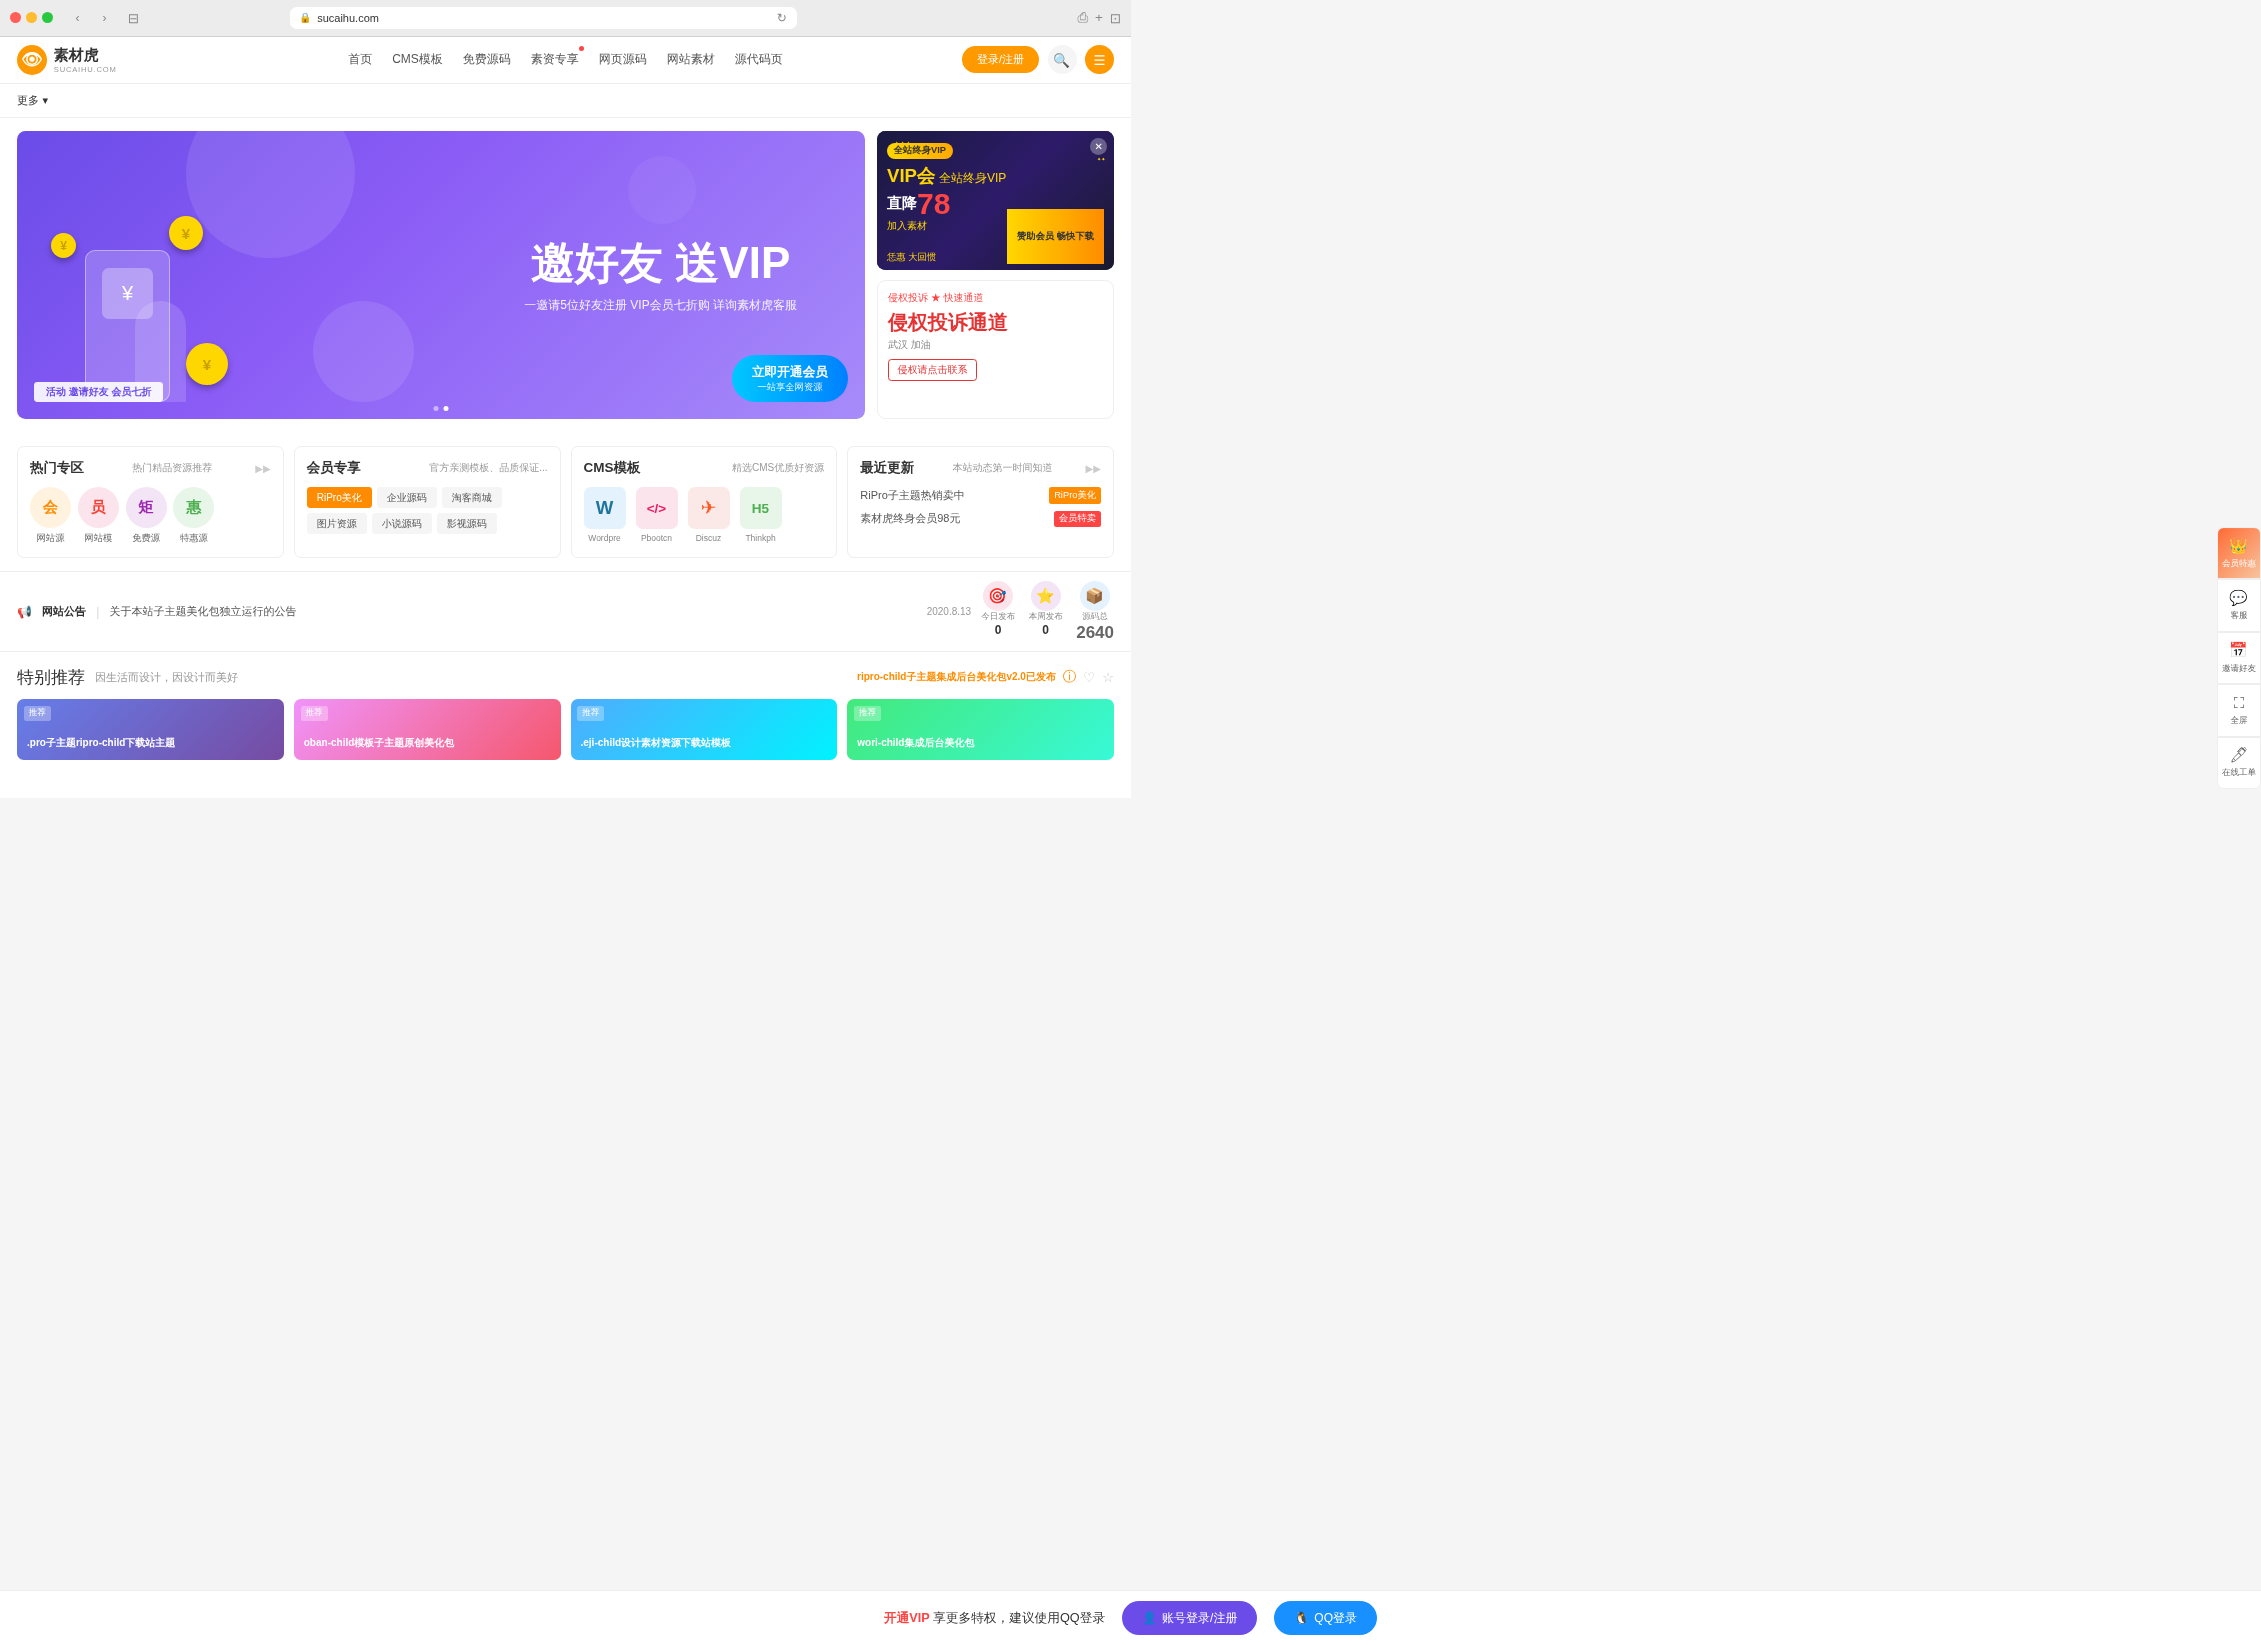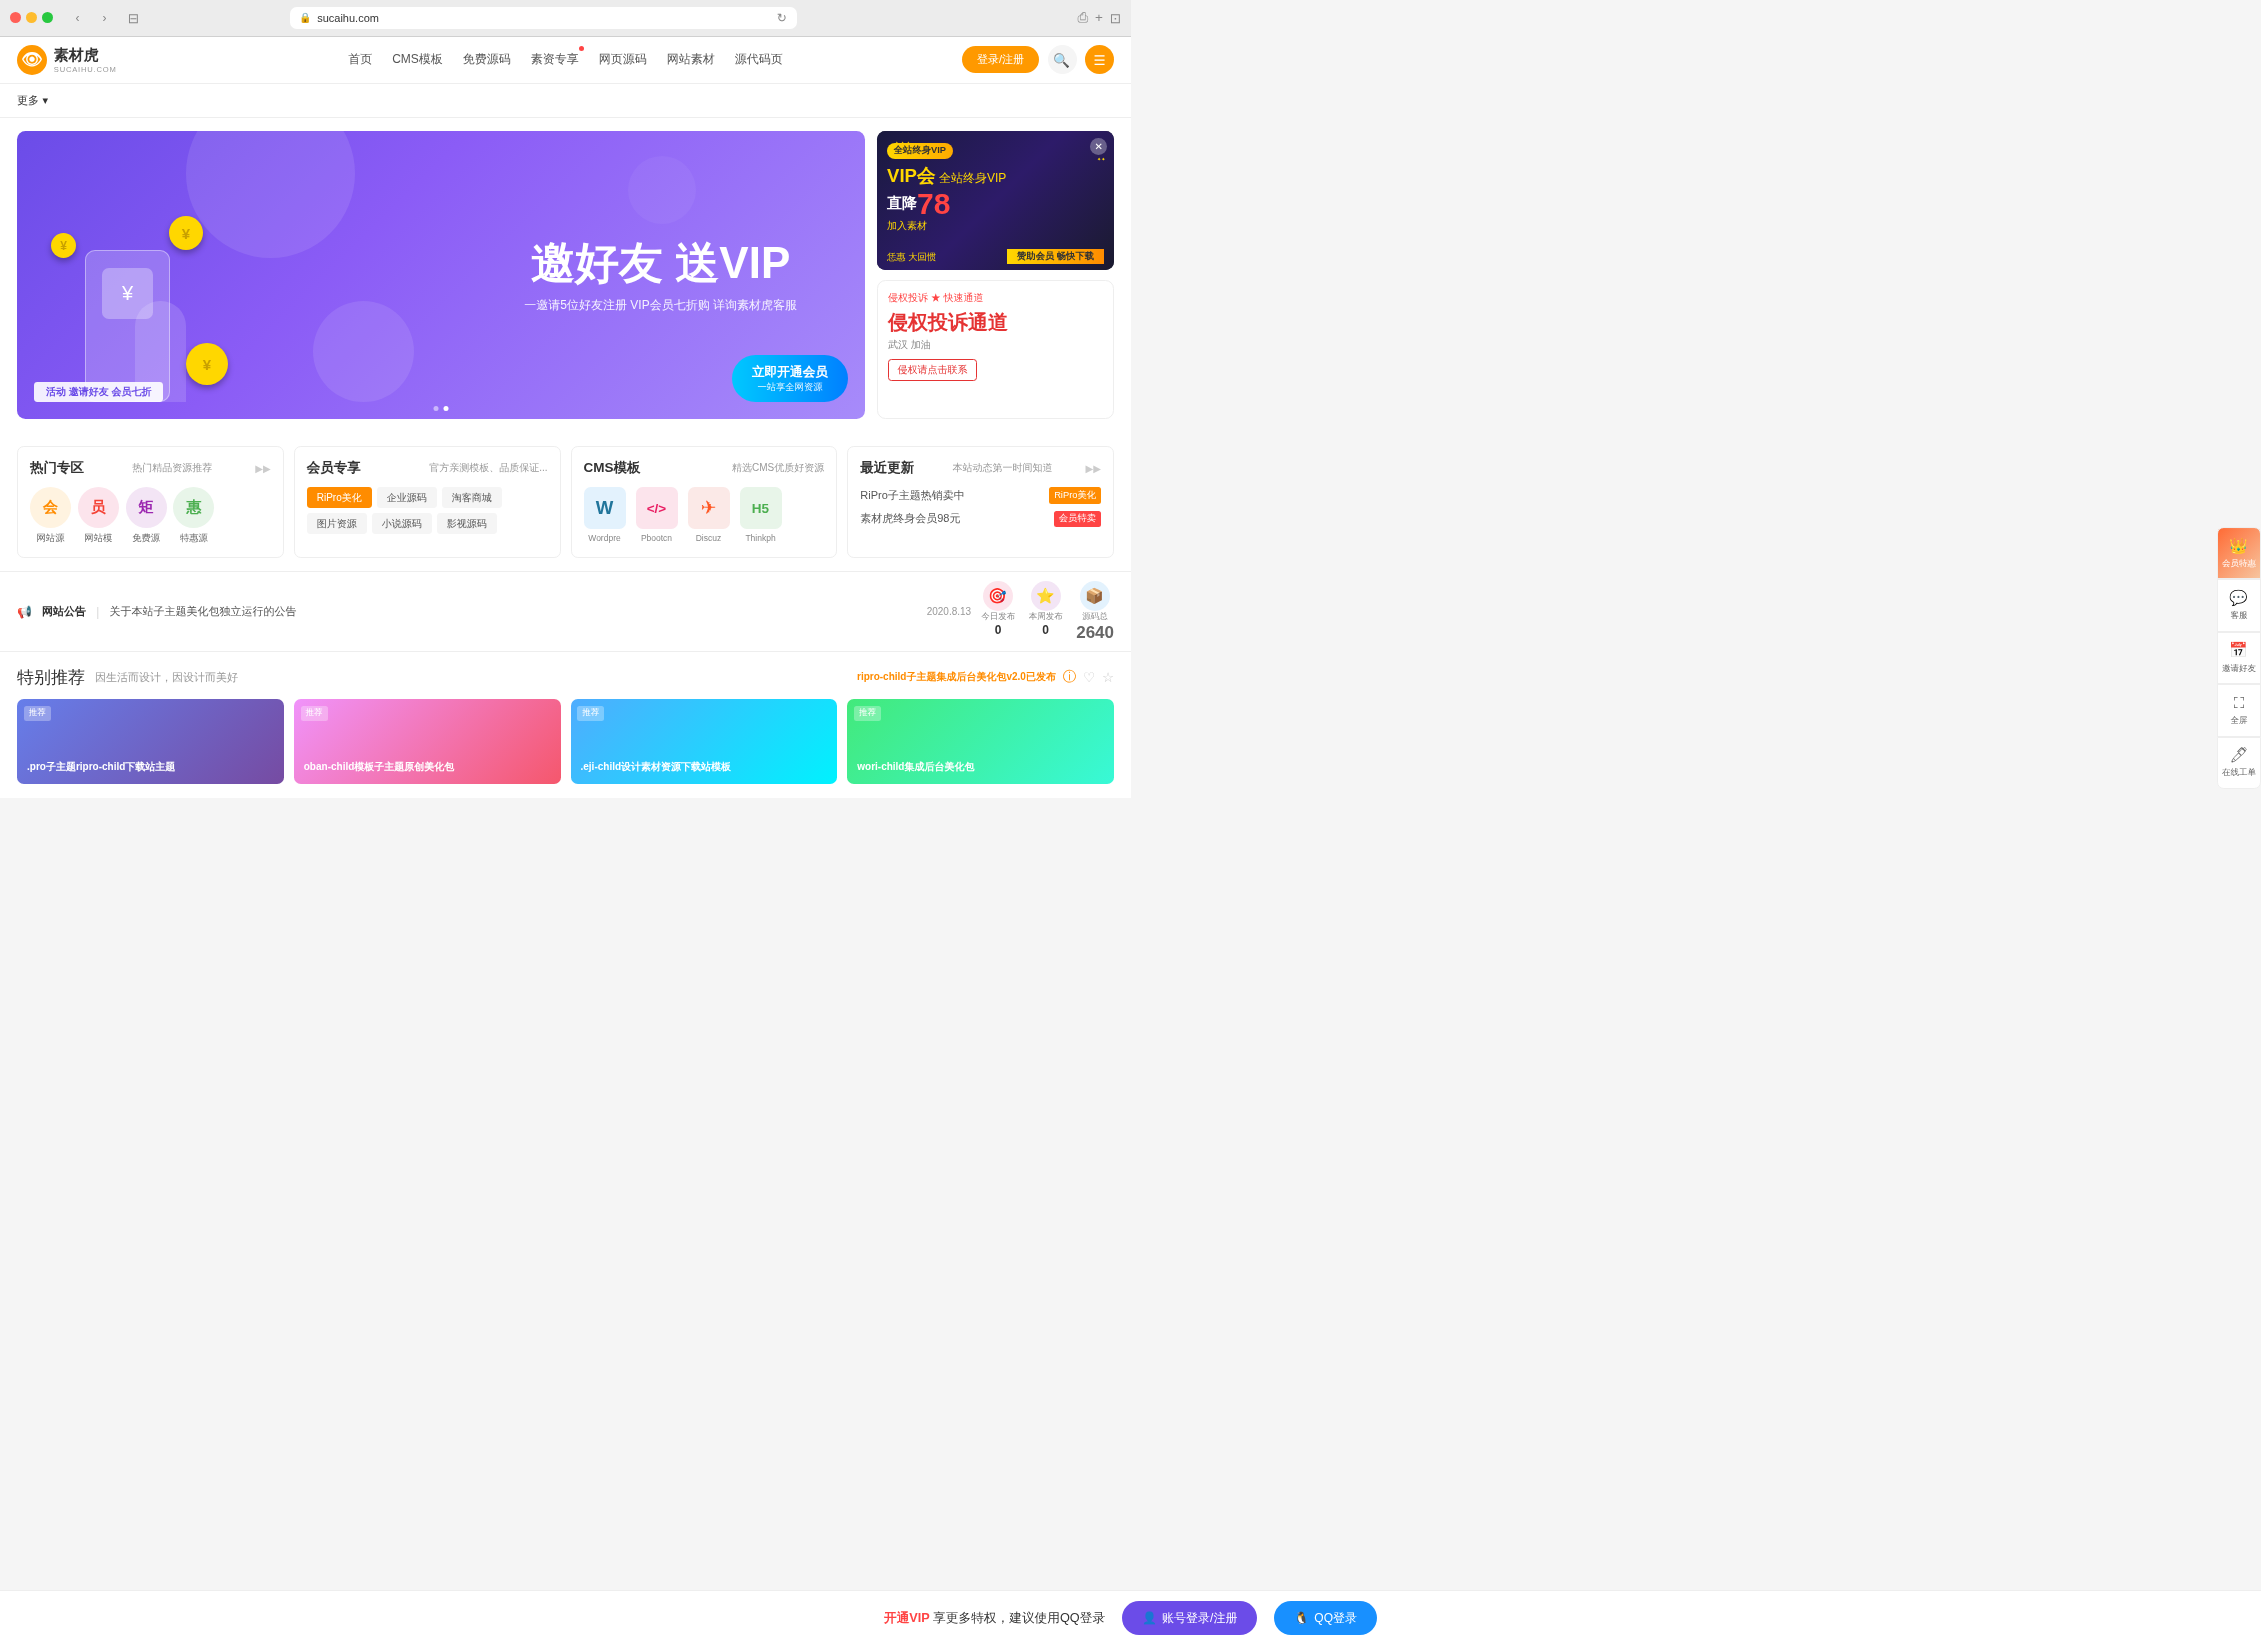--- a/index.html
+++ b/index.html
@@ -68,21 +68,21 @@
     .side-banners { width: 237px; display: flex; flex-direction: column; gap: 10px; margin-left: 12px; }
     .side-banner-vip { width: 100%; height: 139px; background: #1a1a2e; border-radius: 8.5px; position: relative; overflow: hidden; cursor: pointer; }
     .vip-close { position: absolute; top: 6.8px; right: 6.8px; width: 17px; height: 17px; background: rgba(255,255,255,0.3); border-radius: 50%; display: flex; align-items: center; justify-content: center; font-size: 10px; color: white; cursor: pointer; }
     .vip-bg { position: absolute; inset: 0; background: linear-gradient(135deg, #1a1a3e 0%, #2d1b69 50%, #1a1a2e 100%); }
     .vip-content { position: absolute; inset: 0; padding: 10px; }
     .vip-badge { background: linear-gradient(90deg, #ffd700, #ffaa00); color: #333; font-size: 9.3px; font-weight: bold; padding: 1.7px 6.8px; border-radius: 8.5px; display: inline-block; margin-bottom: 3.4px; }
     .vip-title { color: #ffd700; font-size: 18.6px; font-weight: bold; }
     .vip-highlight { color: #ff4444; font-size: 30px; font-weight: bold; line-height: 1; }
     .vip-desc { color: #ffd700; font-size: 10px; }
     .vip-footer { position: absolute; bottom: 6.8px; right: 10px; }
-    .vip-cta { background: linear-gradient(90deg, #ffd700, #ff8c00); color: #333; font-size: 9.3px; font-weight: bold; padding: 1px 10px; border-radius: 0; cursor: pointer; text-align: right; }
+    .vip-cta { background: linear-gradient(90deg, #ffd700, #ff8c00); color: #333; font-size: 9.3px; font-weight: bold; padding: 21px 10px; border-radius: 0; cursor: pointer; text-align: right; }
     
     .side-banner-complaint { width: 100%; height: 139px; background: white; border-radius: 8.5px; border: 0.8px solid #eee; padding: 10px; cursor: pointer; }
     .complaint-tag { color: #888; font-size: 10px; margin-bottom: 5px; }
     .complaint-tag span { color: #ff4444; }
     .complaint-title { font-size: 20px; font-weight: bold; color: #e53333; line-height: 1.2; }
     .complaint-sub { font-size: 10px; color: #888; margin-top: 3.4px; }
     .complaint-btn { background: none; border: 0.8px solid #e53333; color: #e53333; border-radius: 3.4px; padding: 3.4px 8.5px; font-size: 10px; cursor: pointer; margin-top: 6.8px; }
     
     
     .sections-grid { display: grid; grid-template-columns: 1fr 1fr 1fr 1fr; gap: 10px; padding: 13.5px 17px; }
@@ -121,21 +121,21 @@
     .notice-stat-label { font-size: 8.5px; color: #888; }
     .notice-stat-value { font-size: 12px; font-weight: bold; color: #333; }
     .total-stat { font-size: 17px; font-weight: bold; color: #666; }
     
     
     .featured-section { padding: 13.5px 17px; background: white; }
     .featured-header { display: flex; align-items: center; justify-content: space-between; margin-bottom: 10px; }
     .featured-title { font-size: 17px; font-weight: normal; color: #333; }
     .featured-subtitle { font-size: 11px; color: #999; margin-left: 10px; }
     .featured-cards { display: flex; gap: 10px; overflow: hidden; }
-    .featured-card { flex: 1; border-radius: 6.8px; overflow: hidden; position: relative; height: 85px; cursor: pointer; }
+    .featured-card { flex: 1; border-radius: 6.8px; overflow: hidden; position: relative; height: 61px; cursor: pointer; }
     .card-bg-1 { background: linear-gradient(135deg, #667eea, #764ba2); }
     .card-bg-2 { background: linear-gradient(135deg, #f093fb, #f5576c); }
     .card-bg-3 { background: linear-gradient(135deg, #4facfe, #00f2fe); }
     .card-bg-4 { background: linear-gradient(135deg, #43e97b, #38f9d7); }
     .card-label { position: absolute; top: 6.8px; left: 6.8px; background: rgba(255,255,255,0.3); color: white; font-size: 8.5px; padding: 1.7px 5px; border-radius: 2.5px; }
     .card-title { position: absolute; bottom: 10px; left: 10px; right: 10px; color: white; font-size: 10px; font-weight: bold; line-height: 1.4; }
     
     
     .bottom-bar { position: fixed; bottom: 0; left: 0; right: 0; background: white; border-top: 0.8px solid #eee; padding: 10px 17px; display: flex; align-items: center; justify-content: center; gap: 17px; z-index: 100; }
     .vip-promo { font-size: 12.7px; }

